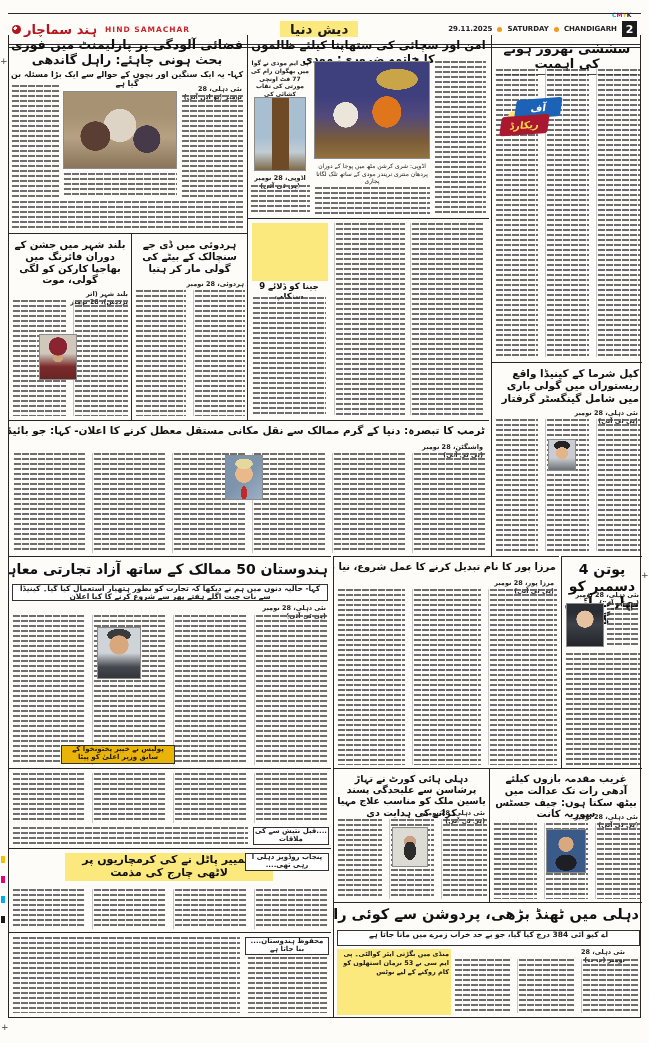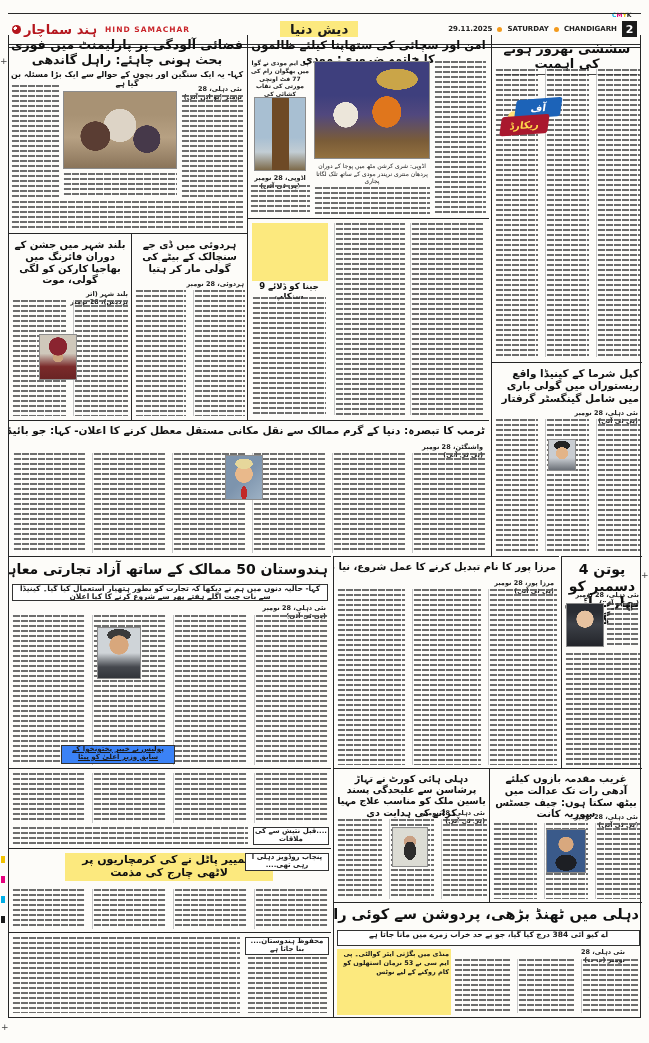--- a/index.html
+++ b/index.html
@@ -221,21 +221,21 @@
       <div class="hl u nowrap" style="font-size:14px;padding:4px 3px 0;">ہندوستان 50 ممالک کے ساتھ آزاد تجارتی معاہدوں پر بات چیت کر رہا ہے: گوئل</div>
       <div class="box u" style="position:absolute;left:3px;top:27px;width:314px;height:15px;font-size:7.5px;">کہا- حالیہ دنوں میں ہم نے دیکھا کہ تجارت کو بطور ہتھیار استعمال کیا گیا۔ کینیڈا سے بات چیت اگلے ہفتے پھر سے شروع کرنے کا کیا اعلان</div>
       <div class="dl u" style="position:absolute;right:5px;top:47px;width:66px;">نئی دہلی، 28 نومبر (پی ٹی آئی)</div>
       <div class="cols" style="position:absolute;left:3px;top:58px;width:316px;height:150px;">
           <div class="btx"></div>
           <div class="btx"></div>
           <div class="btx"></div>
           <div class="btx"></div>
         </div>
       <div class="ph" id="ph-goyal" style="left:88px;top:70px;width:44px;height:52px;"></div>
-      <div class="box u" style="position:absolute;left:52px;top:188px;width:112px;height:17px;font-size:7px;background:#3b82f6;text-decoration:underline;">پولیس نے خیبر پختونخوا کے سابق وزیر اعلیٰ کو پیٹا</div>
+      <div class="box u" style="position:absolute;left:52px;top:188px;width:112px;height:17px;font-size:7px;background:#eab308;">پولیس نے خیبر پختونخوا کے سابق وزیر اعلیٰ کو پیٹا</div>
     </div>
 
     <div class="blk bt bl" style="left:324px;top:521px;width:226px;height:212px;">
       <div class="hl u nowrap" style="font-size:10px;padding:4px 3px 0;">مرزا پور کا نام تبدیل کرنے کا عمل شروع، نیا نام وندھیاچل دھام رکھا جائے گا</div>
       <div class="dl u" style="position:absolute;right:5px;top:22px;width:70px;">مرزا پور، 28 نومبر (پی ٹی آئی)</div>
       <div class="cols" style="position:absolute;left:3px;top:32px;width:220px;height:176px;">
           <div class="btx"></div>
           <div class="btx"></div>
           <div class="btx"></div>
         </div>

